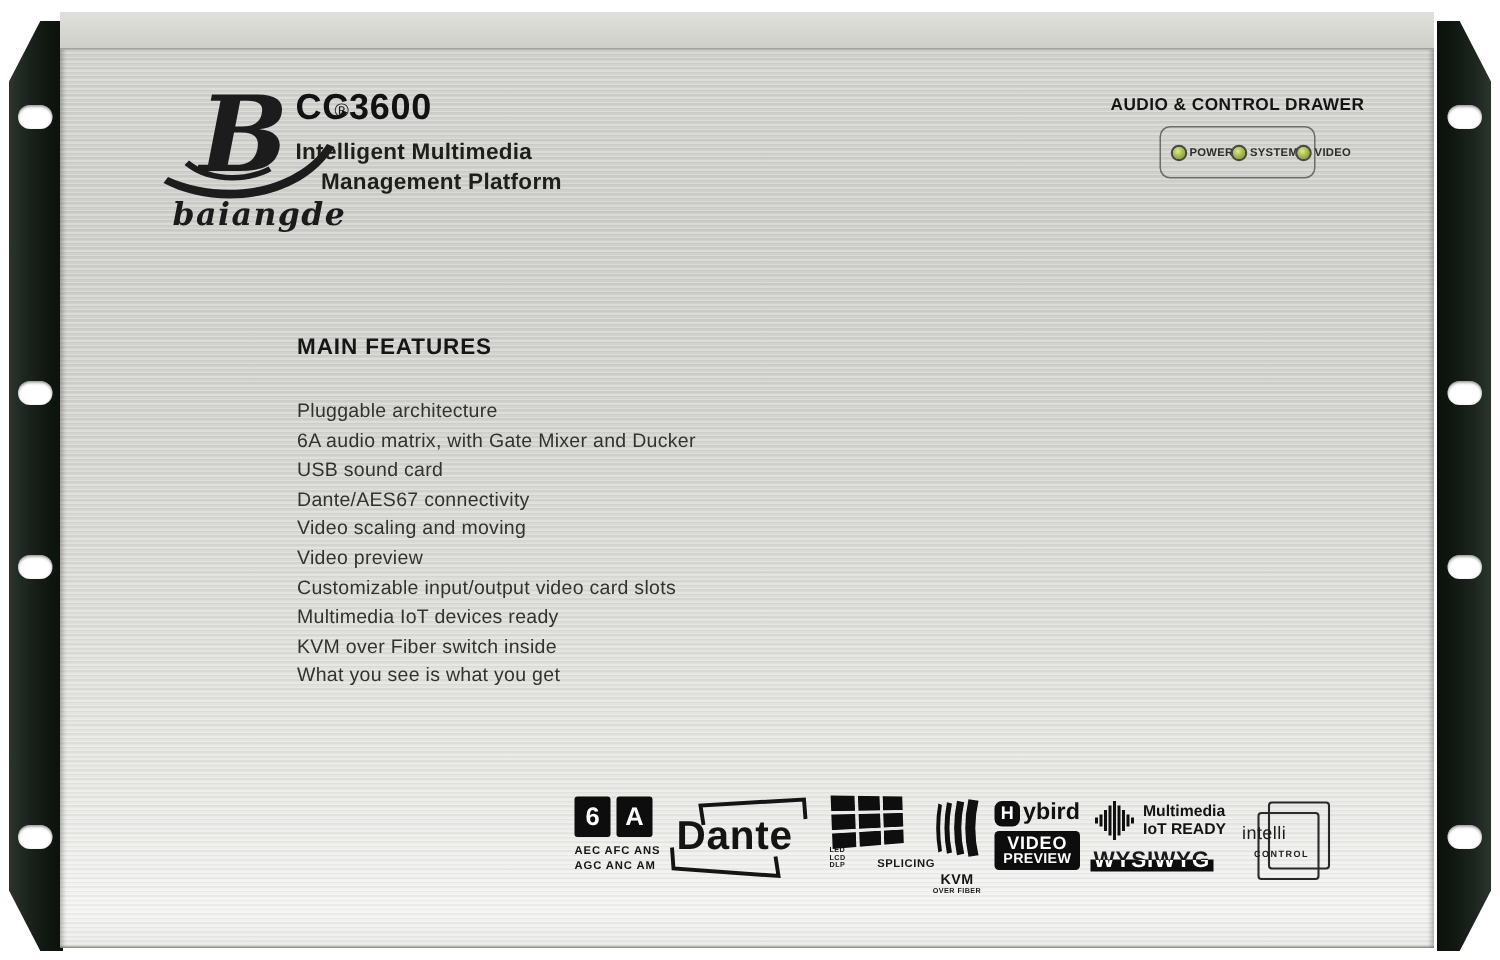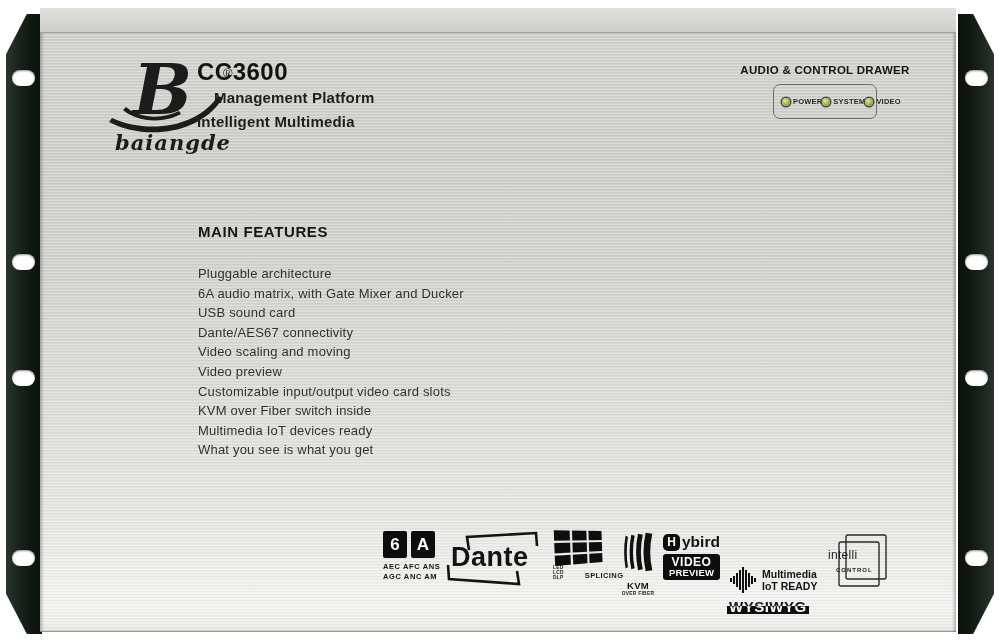--- a/index.html
+++ b/index.html
@@ -85,21 +85,21 @@
   .b-hybird{left:663px;top:533px;width:60px;}
   .hy-row{display:flex;align-items:center;gap:2px;}
   .hy-h{width:17px;height:17px;background:#0d0d0d;border-radius:5px;color:#fff;
     font-weight:bold;font-size:12px;display:flex;align-items:center;justify-content:center;}
   .hy-rest{font-size:15.5px;font-weight:600;color:#111;}
   .hy-video{margin-top:3px;width:57px;height:26px;background:#0d0d0d;border-radius:3px;
     display:flex;flex-direction:column;align-items:center;justify-content:center;color:#fff;}
   .hy-video-l1{font-size:12px;font-weight:800;line-height:11px;letter-spacing:.5px;}
   .hy-video-l2{font-size:9.5px;font-weight:800;line-height:9px;letter-spacing:.2px;}
   
-  .b-iot{left:729px;top:533px;width:92px;margin-top:33px;}
+  .b-iot{left:729px;top:533px;width:92px;}
   .iot-row{display:flex;align-items:center;gap:5px;}
   .iot-text{font-size:10.5px;font-weight:600;color:#141414;line-height:12px;}
   .wysiwyg{position:relative;display:inline-block;margin-top:5px;
     font-size:15px;font-weight:bold;letter-spacing:.5px;line-height:16px;}
   .wys-bar{position:absolute;left:-2px;right:-2px;top:46%;height:50%;background:#0d0d0d;}
   .wys-txt{position:relative;color:#1a1a1a;}
   .wys-txt-inv{position:absolute;left:0;top:0;color:#ffffff;clip-path:inset(46% -3px -2px -3px);}
   
   .b-intelli{left:826px;top:531px;width:64px;height:60px;}
   .intelli-wrap{position:relative;width:64px;height:60px;}
@@ -134,22 +134,22 @@
       <text x="30" y="66" font-family="DejaVu Serif, serif" font-style="italic" font-weight="bold" font-size="70" fill="#1c1c1c">B</text>
       <path d="M6 74 C 40 92, 96 88, 120 50 L 115 48 C 94 80, 44 86, 9 70 Z" fill="#1c1c1c"></path>
       <path d="M20 62 C 34 74, 60 76, 78 66 L 76 63 C 58 72, 36 70, 23 59 Z" fill="#1c1c1c"></path>
       <text x="120" y="30" font-size="13" fill="#1c1c1c">®</text>
     </svg>
     <div class="brand-script">baiangde</div>
   </div>
 
   <div class="model-block">
     <div class="model-number">CC3600</div>
+    <div class="model-sub">Intelligent Multimedia</div>
     <div class="model-sub model-sub2">Management Platform</div>
-    <div class="model-sub">Intelligent Multimedia</div>
   </div>
 
   <div class="drawer">
     <div class="drawer-title">AUDIO &amp; CONTROL DRAWER</div>
     <div class="led-box">
       <div class="led-cell">
         <span class="led"></span>
         <span class="led-label">POWER</span>
       </div>
       <div class="led-cell">
@@ -166,22 +166,22 @@
   <div class="features">
     <div class="features-title">MAIN FEATURES</div>
     <div class="features-list">
       <div class="feature-item">Pluggable architecture</div>
       <div class="feature-item">6A audio matrix, with Gate Mixer and Ducker</div>
       <div class="feature-item">USB sound card</div>
       <div class="feature-item">Dante/AES67 connectivity</div>
       <div class="feature-item">Video scaling and moving</div>
       <div class="feature-item">Video preview</div>
       <div class="feature-item">Customizable input/output video card slots</div>
+      <div class="feature-item">Multimedia IoT devices ready</div>
       <div class="feature-item">KVM over Fiber switch inside</div>
-      <div class="feature-item">Multimedia IoT devices ready</div>
       <div class="feature-item">What you see is what you get</div>
     </div>
   </div>
 
   <div class="badge b-6a">
     <div class="sq-row">
       <span class="sq">6</span>
       <span class="sq">A</span>
     </div>
     <div class="b-6a-lines">

